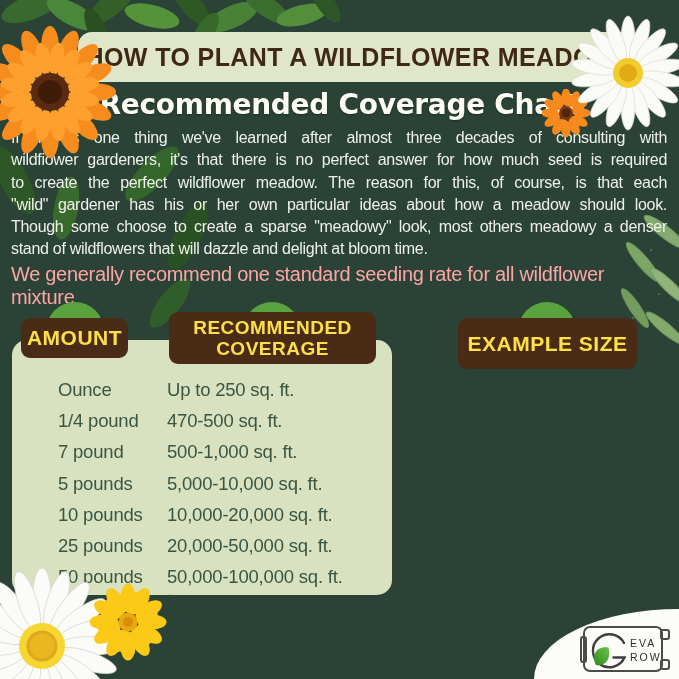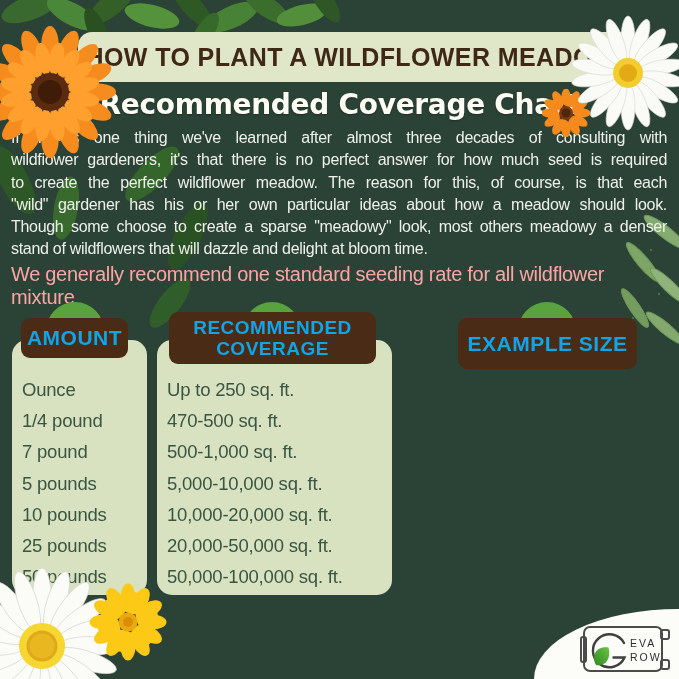--- a/index.html
+++ b/index.html
@@ -27,21 +27,21 @@
   
   .intro{left:11px;top:127px;width:656px;color:#eef1e9;font-size:16px;
     line-height:22.3px;letter-spacing:-.3px;z-index:3;}
   .intro .line{text-align:justify;text-align-last:justify;}
   .intro .line:last-child{text-align-last:left;}
   .note{left:11px;top:263px;width:656px;color:#fca5a5;font-size:20px;
     letter-spacing:-.3px;z-index:3;}
   
   .halfdome{width:58px;height:29px;border-radius:29px 29px 0 0;
     background:#58a33e;z-index:5;}
-  .pill{background:#4a2c16;border-radius:9px;color:#0ea5e9;font-weight:bold;
+  .pill{background:#4a2c16;border-radius:9px;color:#fde047;font-weight:bold;
     display:flex;align-items:center;justify-content:center;text-align:center;
     z-index:7;letter-spacing:.5px;}
   .card{background:#d8e2c1;border-radius:15px;z-index:6;
     color:#3a5541;font-size:18.5px;letter-spacing:-.2px;}
   .card .rows{padding:34px 2px 0 10px;}
   .card .row{height:31.2px;line-height:31.2px;white-space:nowrap;}
   
   .corner{left:534px;top:609px;width:290px;height:140px;border-radius:50%;
     background:#fcfcf9;z-index:8;}
   .logo{left:580px;top:624px;z-index:9;}
@@ -202,21 +202,21 @@
     </g>
     <circle cx="58" cy="40" r="1.2" fill="#4e7040"></circle>
       <circle cx="66" cy="84" r="1.2" fill="#4e7040"></circle>
     <circle cx="40" cy="108" r="1.2" fill="#4e7040"></circle>
   </svg>
 
   <div class="abs halfdome" style="left:46px;top:302px;"></div>
   <div class="abs pill" style="left:21px;top:318px;width:107px;height:40px;font-size:21px;">
     <span>AMOUNT</span>
   </div>
-  <div class="abs card" style="left:12px;top:340px;width:135px;height:255px;">
+  <div class="abs card" style="left:12px;top:340px;width:135px;height:255px;padding-left:36px;">
     <div class="rows">
       <div class="row">Ounce</div>
       <div class="row">1/4 pound</div>
       <div class="row">7 pound</div>
       <div class="row">5 pounds</div>
       <div class="row">10 pounds</div>
       <div class="row">25 pounds</div>
       <div class="row">50 pounds</div>
     </div>
   </div>

